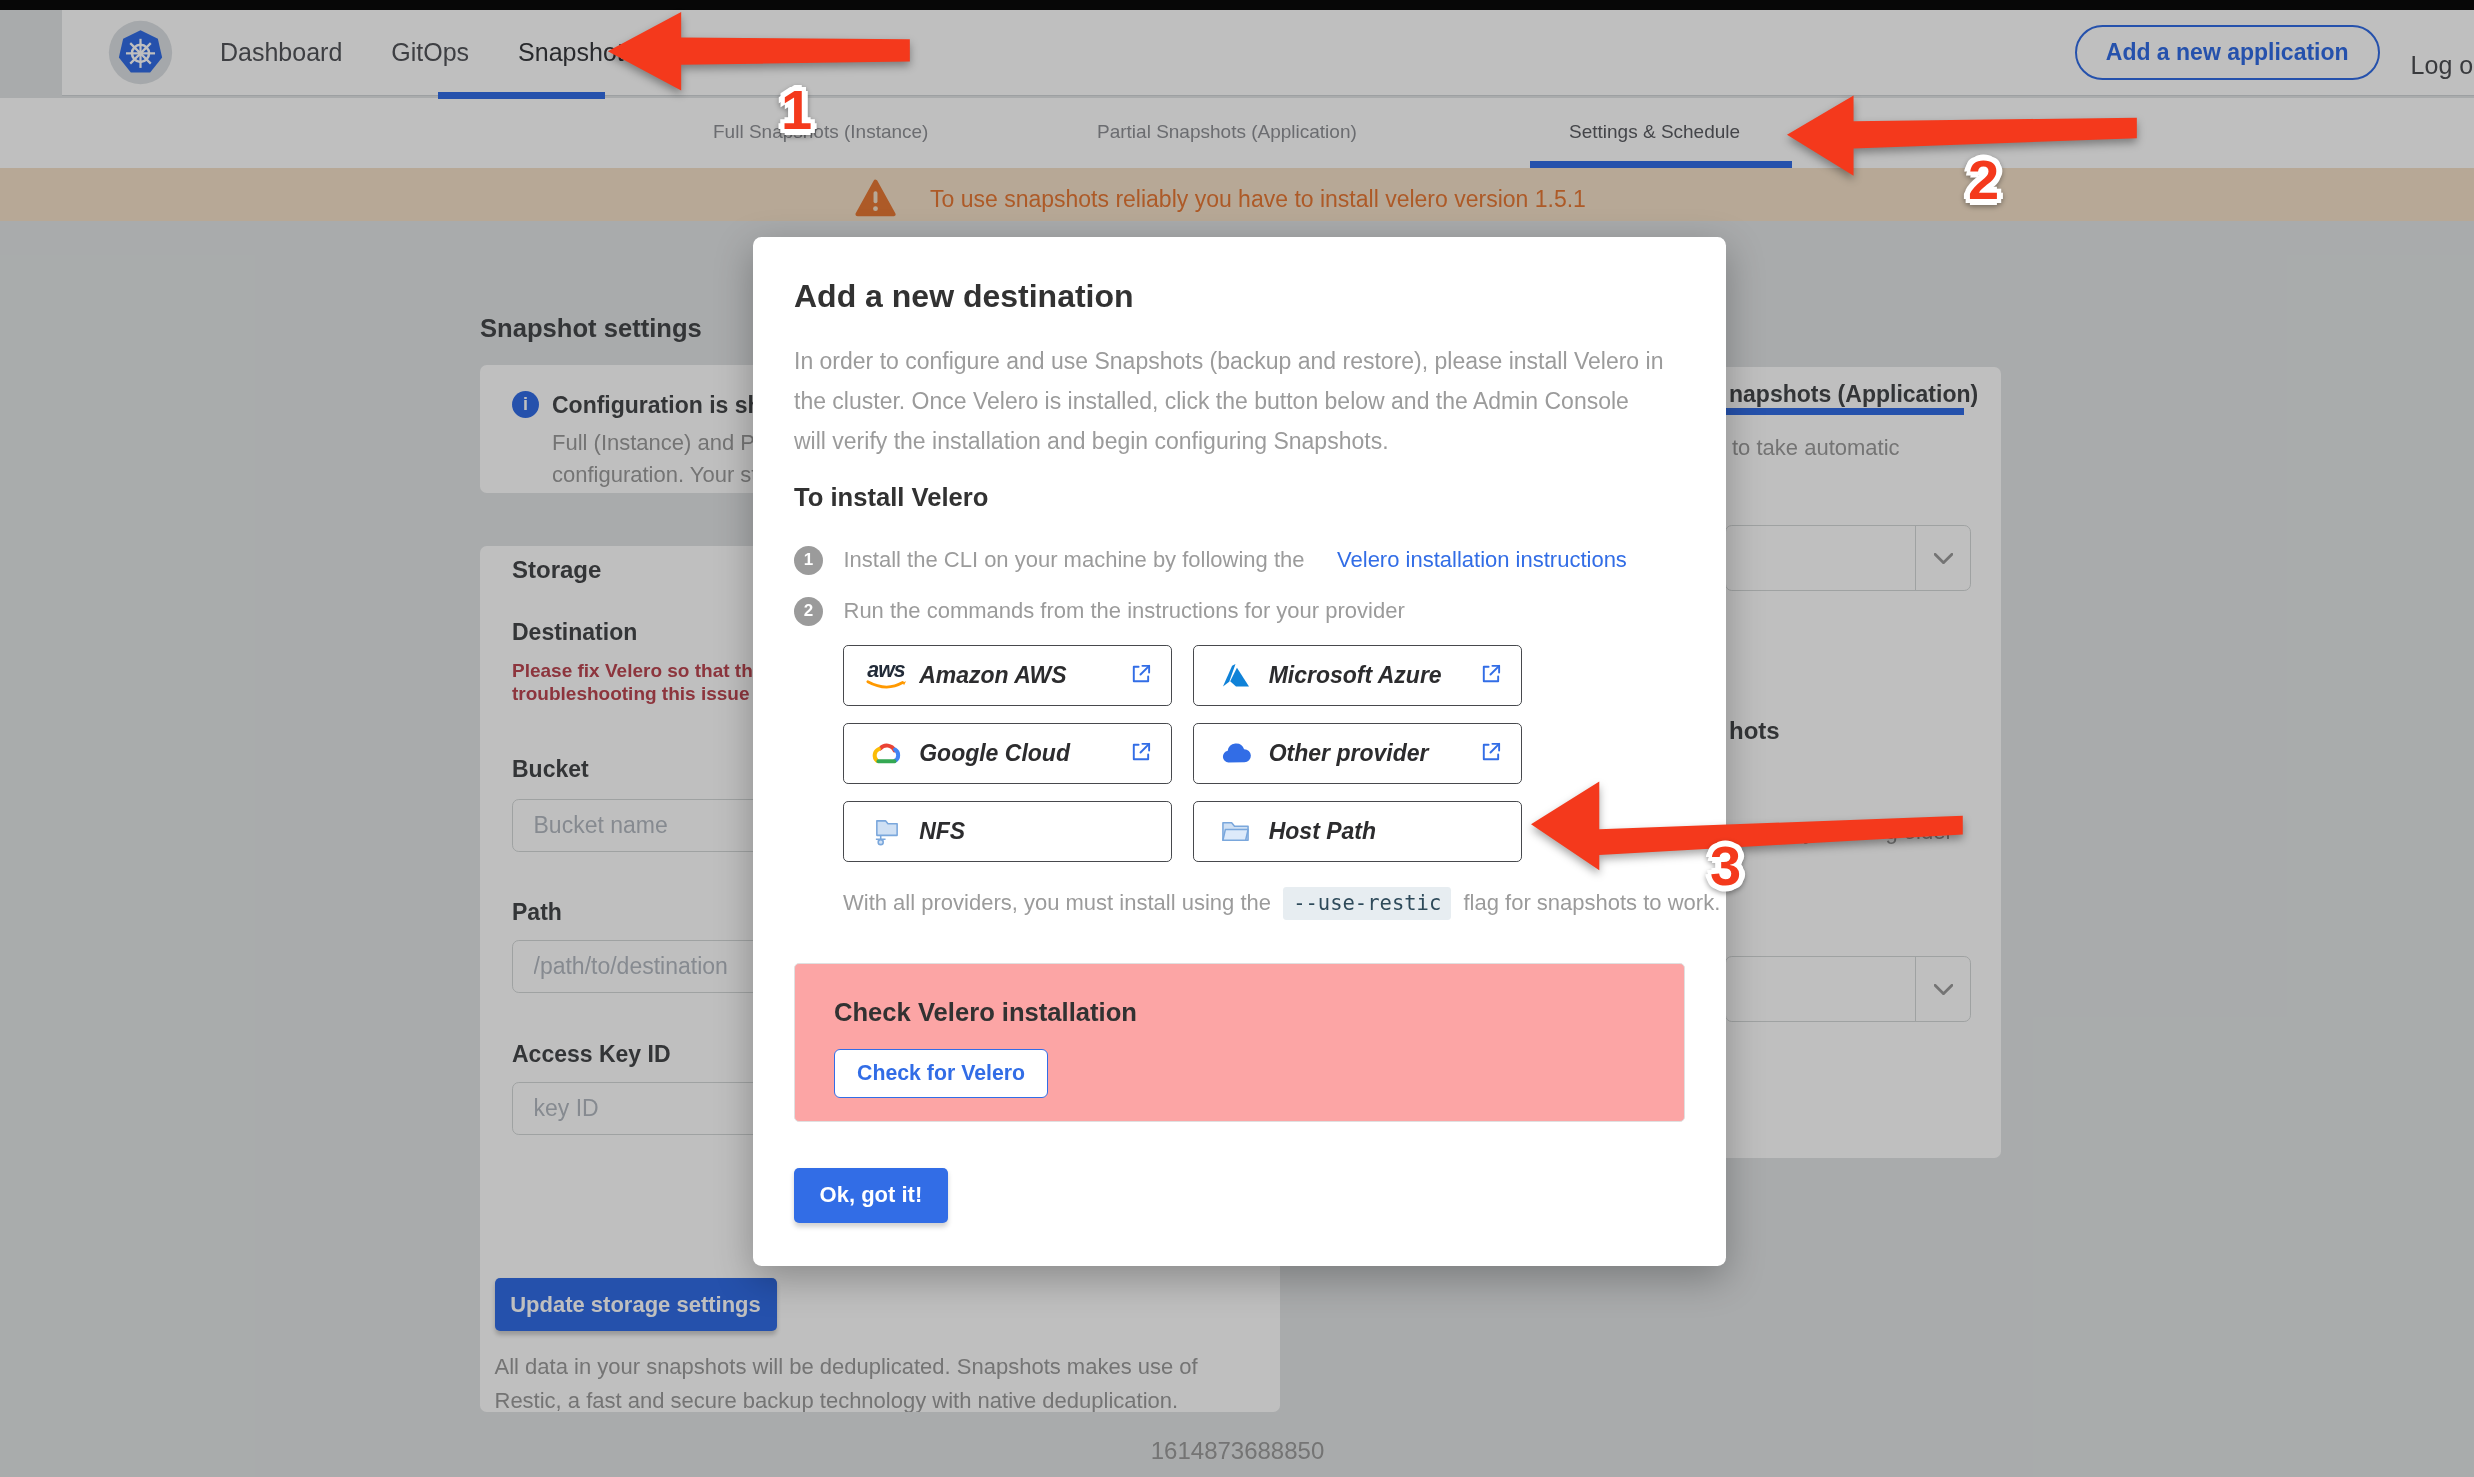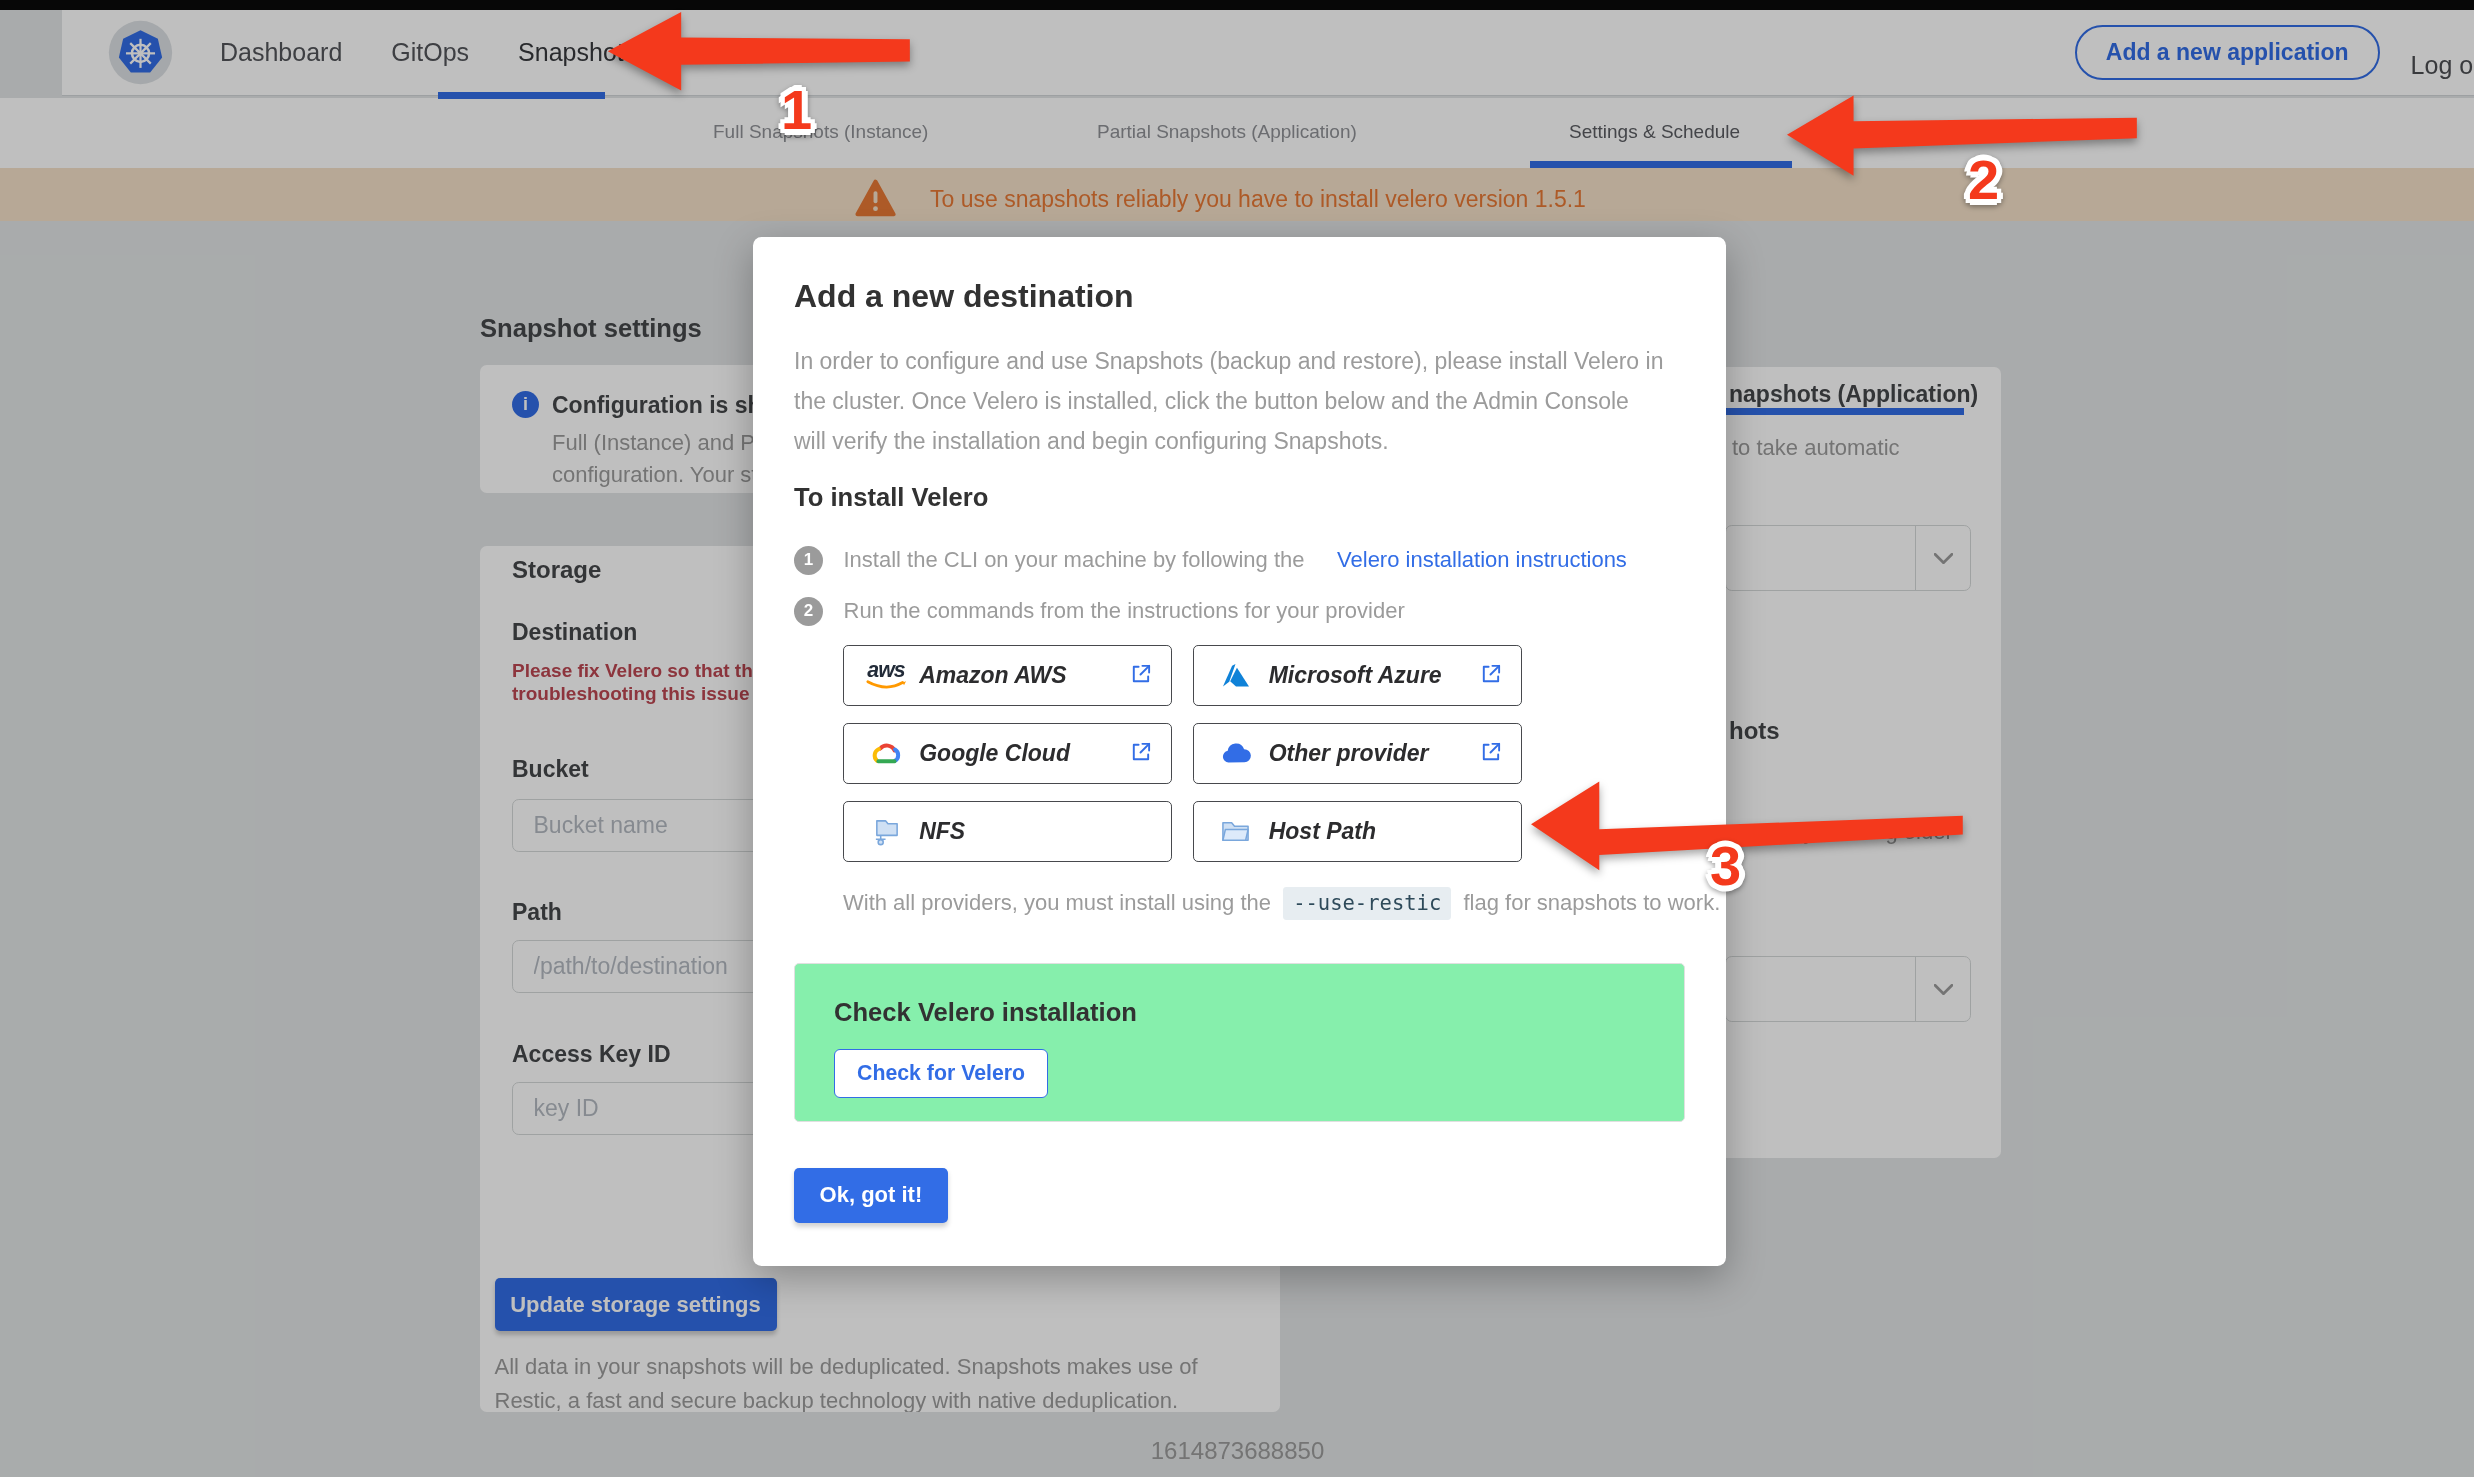--- a/index.html
+++ b/index.html
@@ -86,21 +86,21 @@
   .provider { height:61px; border:1.7px solid #47494d; border-radius:5.1px; background:#fff; display:flex;
               align-items:center; padding:0 19px; cursor:pointer;font-style:italic; }
   .p-icon { width:46px; display:flex; justify-content:center; align-items:center; flex:none; }
   .p-label { margin-left:10.2px; font-size:23px; font-weight:bold; color:#2c2c2e; white-space:nowrap; }
   .p-ext { margin-left:auto; }
   .aws-wrap { display:flex; flex-direction:column; align-items:center; }
   .aws-word { font-size:21.3px; font-weight:bold; color:#222b38; letter-spacing:-0.9px; line-height:19px; }
   .restic-line { margin:25.6px 0 0 49px; font-size:22px; color:#9b9b9b; display:flex; align-items:center; gap:12px; white-space:nowrap; }
   .chip { font-family:"DejaVu Sans Mono", monospace; font-size:20.5px; color:#2e4a5a; background:#e7edf1;
           border-radius:3.4px; padding:4.3px 10.2px; }
-  .check-box { margin-top:43px; border:1.7px solid #e0e0e0; background:#86efac; border-radius:5.1px;
+  .check-box { margin-top:43px; border:1.7px solid #e0e0e0; background:#fca5a5; border-radius:5.1px;
                padding:34px 39px; height:159px; }
   .cb-title { font-size:25.6px; font-weight:bold; color:#323232; }
   .cb-btn { margin-top:22px; background:#fff; border:1.7px solid #326de6; color:#326de6; font-weight:bold;
             font-size:21.3px; border-radius:6px; padding:11px 22px; cursor:pointer; }
   .ok-btn { margin-top:46px; background:#326de6; border:none; color:#fff; font-weight:bold; font-size:22px;
             border-radius:5.1px; padding:14.5px 25.6px; box-shadow:0 3.4px 5.1px rgba(0,0,0,0.18); cursor:pointer; }
 
   
   .arrows { position:absolute; inset:0; z-index:30; pointer-events:none; }
   .arrows svg { position:absolute; inset:0; }

